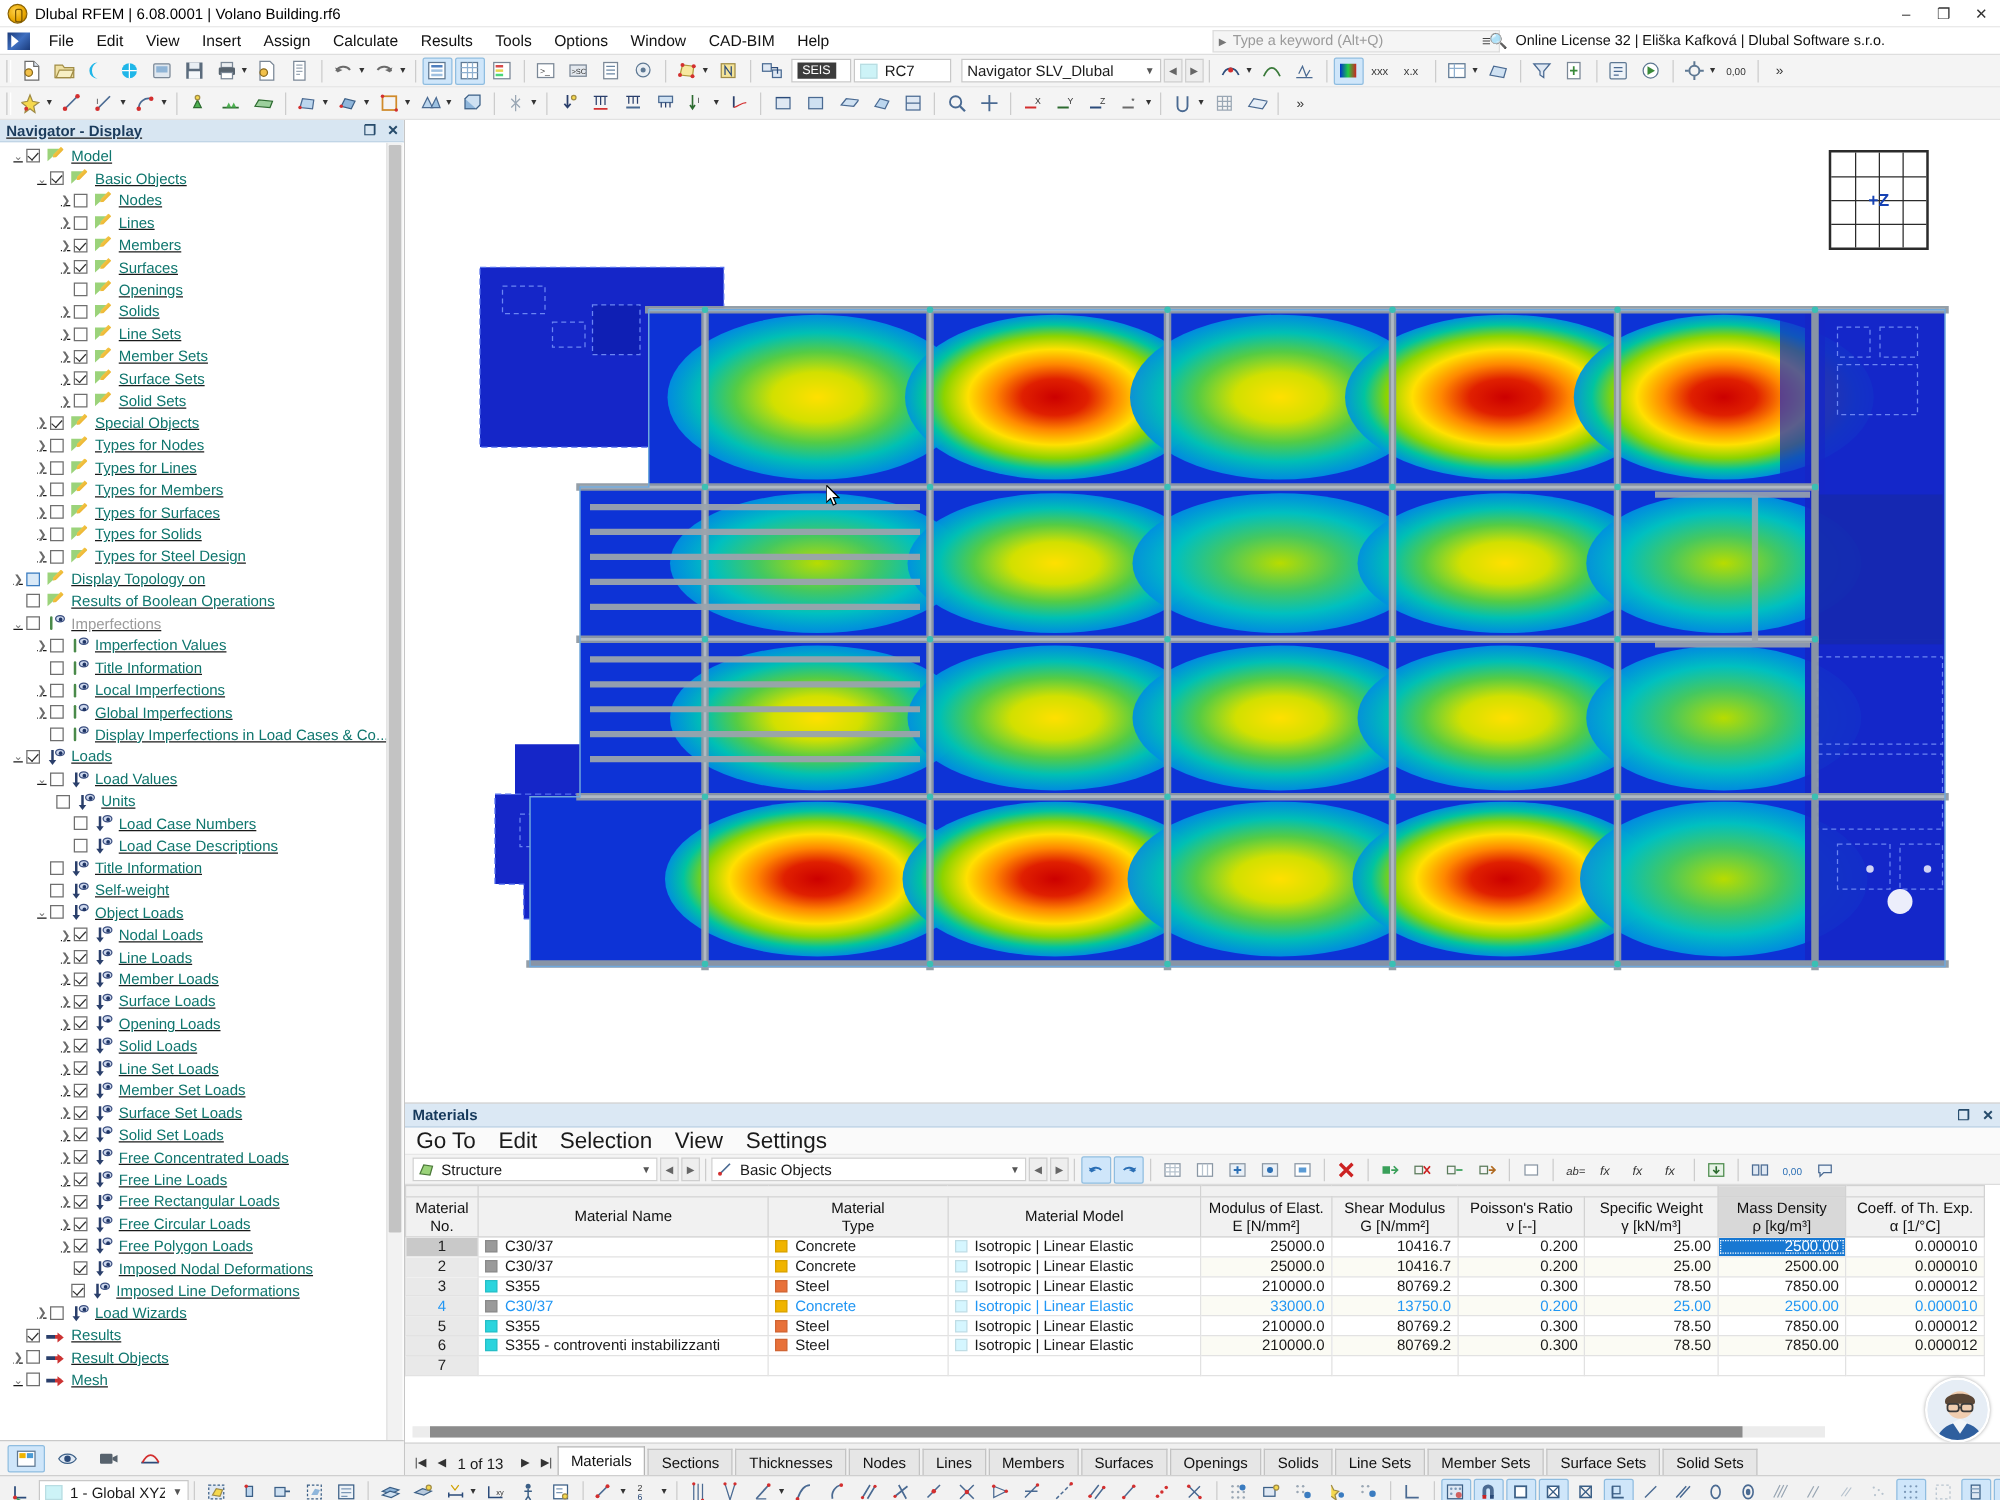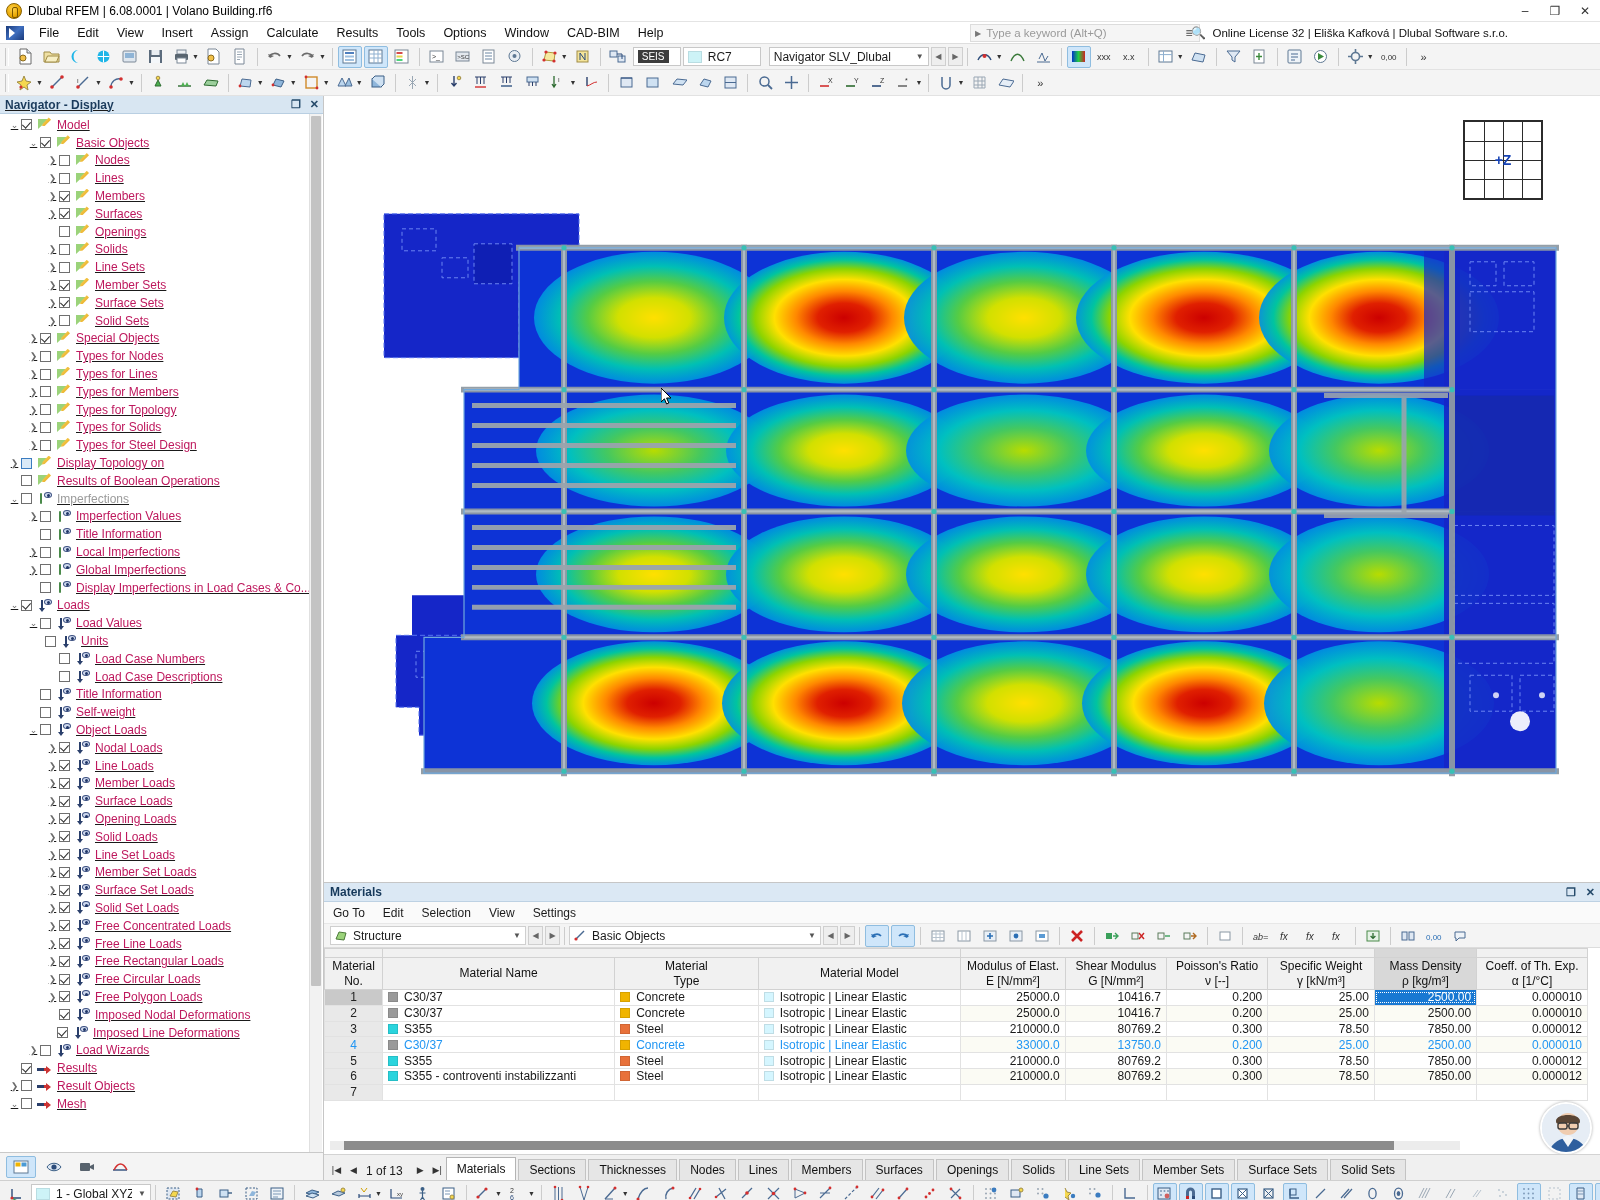--- a/index.html
+++ b/index.html
@@ -142,21 +142,21 @@
   }
   
   .ico.res::before{
     content:""; position:absolute; left:0px; top:6px; width:12px; height:3px;
     background:linear-gradient(90deg,#2a3f6b 60%, #cc3333 60%);
   }
   .ico.res::after{
     content:""; position:absolute; left:9px; top:4px; width:0; height:0;
     border-top:4px solid transparent; border-bottom:4px solid transparent; border-left:5px solid #cc3333;
   }
-  .tlabel { color:#be185d; }
+  .tlabel { color:#0f766e; }
   .tlabel.dim { color:#9b9b9b; }
   .nav-scroll {
     position:absolute; right:1px; top:0; width:13px; bottom:0; background:#f2f2f2;
     border-left:1px solid #e0e0e0;
   }
   .nav-thumb { position:absolute; left:1px; top:2px; width:10px; height:870px; background:#c3c3c3; border-radius:1px;}
   #nav-footer {
     height:28px; background:#f4f4f4; border-top:1px solid #c9c9c9; display:flex; align-items:center;
     padding-left:6px; gap:3px;
   }
@@ -185,21 +185,21 @@
   .mesh-wrap { position:absolute; left:0; top:0; width:100%; height:100%; }
 
   
   #matpanel { flex:1; display:flex; flex-direction:column; background:#fff; min-height:0; }
   #mat-header {
     height:19px; background:#dbe8f4; border-bottom:1px solid #bdd1e3; display:flex; align-items:center;
     font-weight:bold; font-size:12px; color:#16395b; padding-left:6px; position:relative;
   }
   #mat-header .hbtns { position:absolute; right:5px; display:flex; gap:10px; font-size:11px; color:#264b6b;}
   #mat-menu { height:22px; background:#fafafa; display:flex; align-items:center; border-bottom:1px solid #e7e7e7;}
-  #mat-menu .mi { padding:2px 9px; font-size:12px; }
+  #mat-menu .mi { padding:2px 9px; font-size:18px; }
   #mat-toolbar { height:24px; background:#f4f4f4; display:flex; align-items:center; border-bottom:1px solid #dcdcdc; }
   .mt-combo { height:19px; border:1px solid #cfcfcf; background:#fff; display:flex; align-items:center;
               font-size:12px; padding:0 4px; flex:0 0 auto; }
   
   #mat-table-wrap { flex:1; overflow:hidden; position:relative; background:#fff; }
   table.mat { border-collapse:collapse; width:1264px; table-layout:fixed; font-size:12px; }
   table.mat th {
     background:#f1f1f1; border:1px solid #d2d2d2; font-weight:normal; color:#111;
     height:32px; vertical-align:middle; padding:0 4px; line-height:1.18;
   }
@@ -860,21 +860,21 @@
         <div class="trow" style="padding-left: 27px;">
           <span class="exp">❯</span>
           <span class="cb"></span>
           <span class="ico model"></span>
           <span class="tlabel">Types for Members</span>
         </div>
         <div class="trow" style="padding-left: 27px;">
           <span class="exp">❯</span>
           <span class="cb"></span>
           <span class="ico model"></span>
-          <span class="tlabel">Types for Topology</span>
+          <span class="tlabel">Types for Surfaces</span>
         </div>
         <div class="trow" style="padding-left: 27px;">
           <span class="exp">❯</span>
           <span class="cb"></span>
           <span class="ico model"></span>
           <span class="tlabel">Types for Solids</span>
         </div>
         <div class="trow" style="padding-left: 27px;">
           <span class="exp">❯</span>
           <span class="cb"></span>

